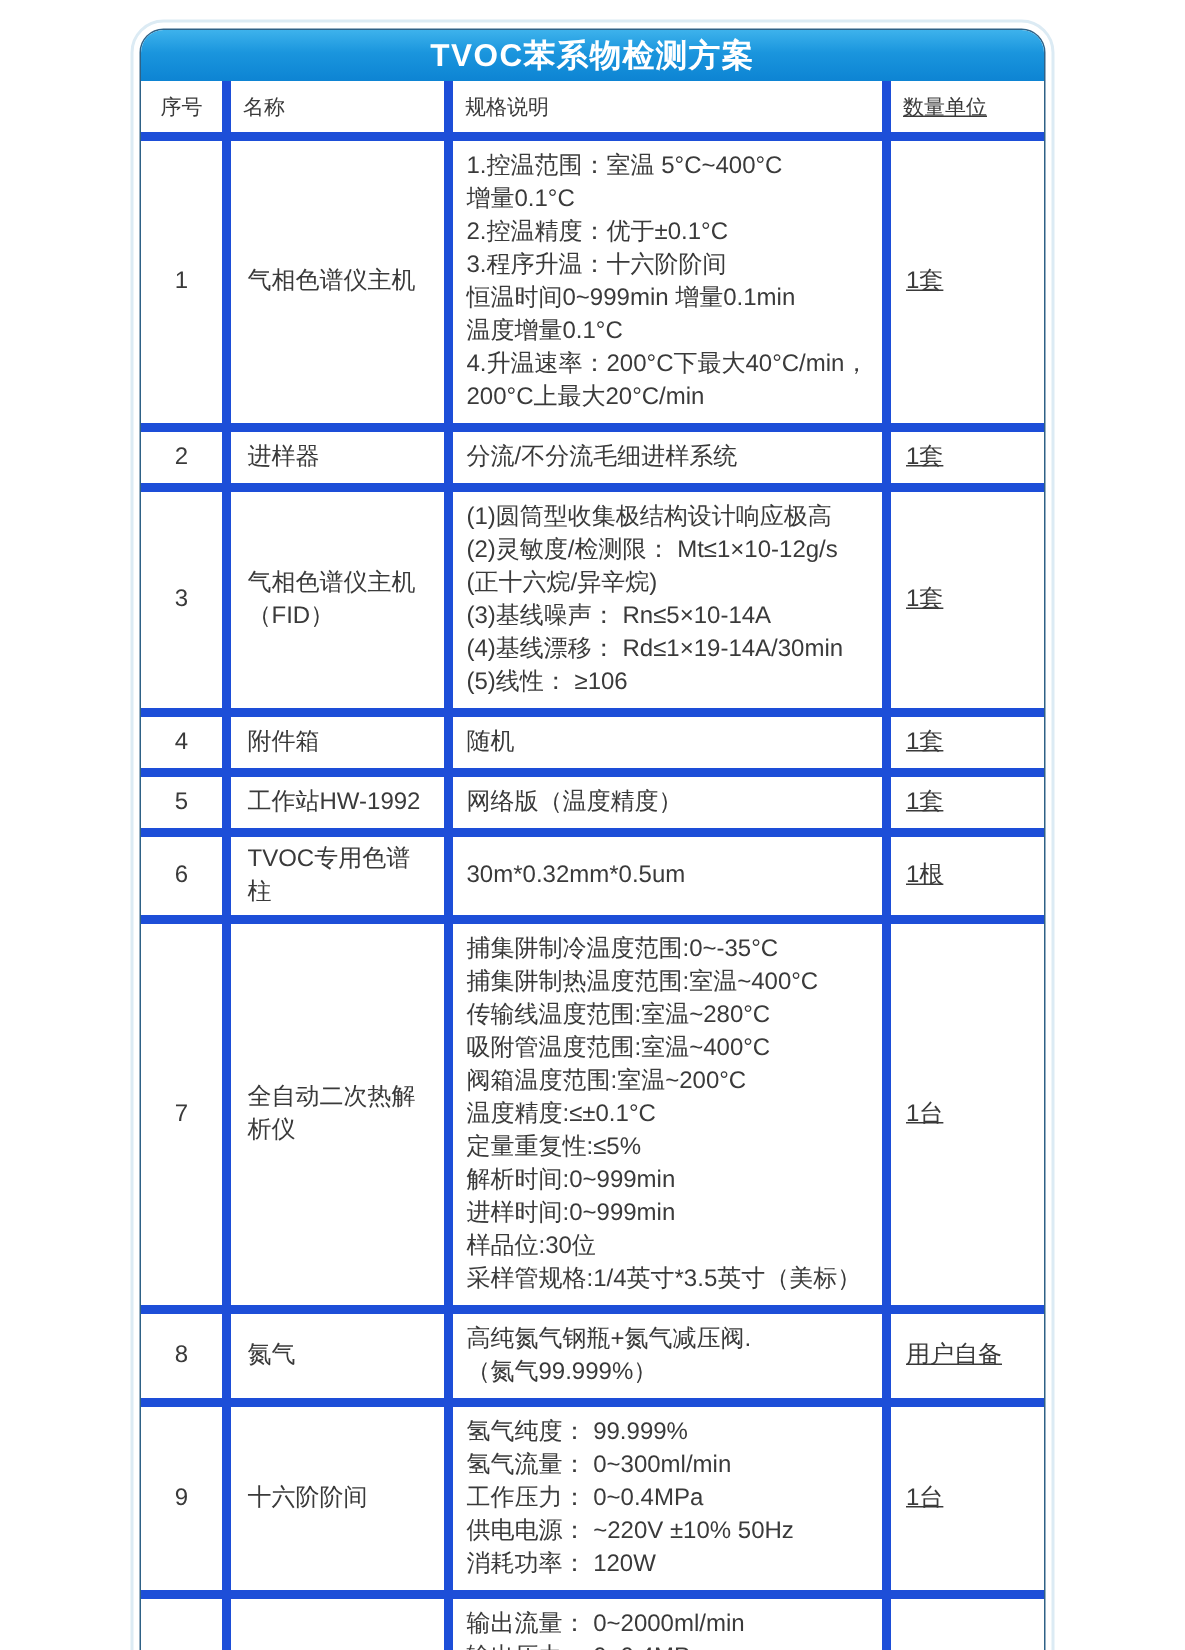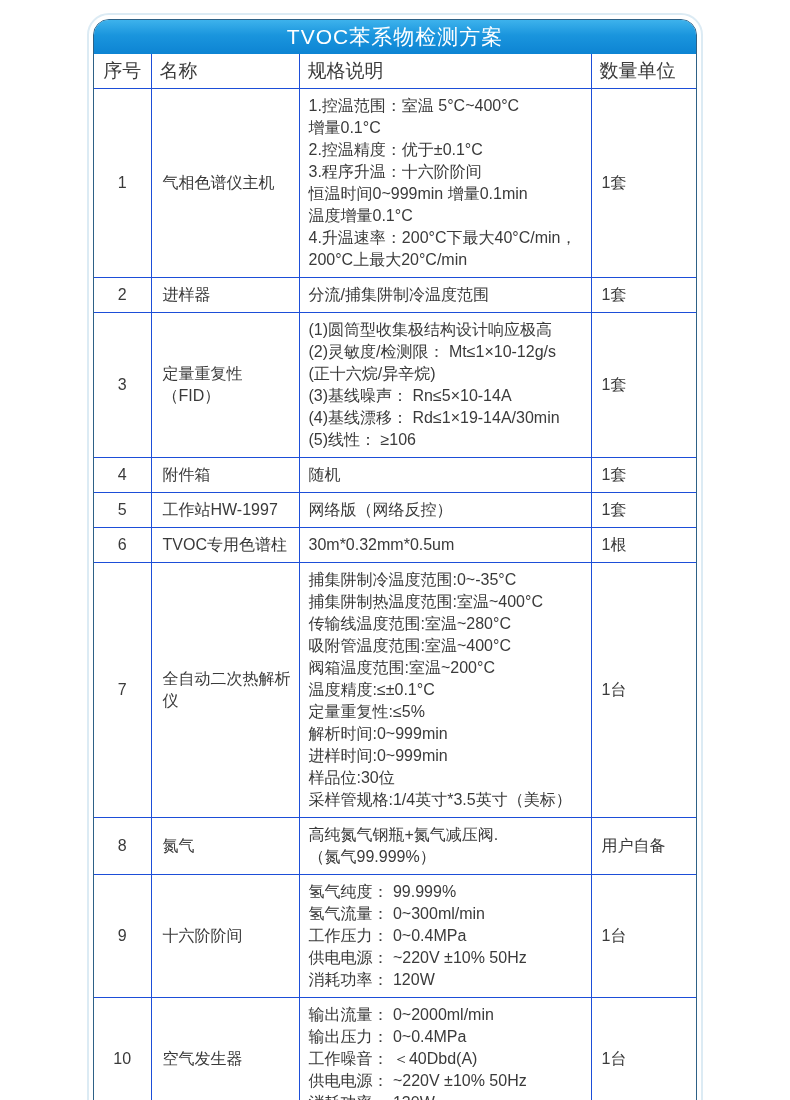--- a/index.html
+++ b/index.html
@@ -25,50 +25,50 @@
     border:1px solid #2e6186;
   }
   .title-bar{
     height:34px;
     background:linear-gradient(180deg,#3db2ec 0%,#1a95dd 45%,#0d84d3 100%);
     display:flex;align-items:center;justify-content:center;
   }
   .title-bar .title{
     color:#ffffff;
     font-size:21px;
-    font-weight:normal;
+    font-weight:bold;
     letter-spacing:1px;
   }
   table{
     border-collapse:collapse;
     width:100%;
     table-layout:fixed;
     font-size:16px;
     line-height:22px;
   }
   col.c-no{width:57px;}
   col.c-name{width:148px;}
   col.c-spec{width:292px;}
   col.c-qty{width:105px;}
   td,th{
-    border:1px solid #1d4ed8;
+    border:6px solid #1d4ed8;
     vertical-align:middle;
     font-weight:normal;
     color:#3a3a3a;
     padding:4px 8px;
   }
   
   tr td:first-child, tr th:first-child{border-left:none;}
-  tr td:last-child, tr th:last-child{border-right:none;}
+  tr td:last-child, tr th:last-child{border-right:none;text-decoration:underline;}
   tr:first-child th{border-top:none;}
   tr:last-child td{border-bottom:none;}
   th{
     text-align:left;
     height:26px;
-    font-size:19px;
+    font-size:14px;
   }
   th.no, td.no{text-align:center;padding:4px 2px;}
   td.name{padding-left:11px;}
   td.spec{
     white-space:pre-line;
     padding:6px 6px 6px 9px;
   }
   td.qty{padding-left:10px;}
   td.single{height:26px;}
 </style>
@@ -103,44 +103,44 @@
 3.程序升温：十六阶阶间
 恒温时间0~999min 增量0.1min
 温度增量0.1°C
 4.升温速率：200°C下最大40°C/min，
 200°C上最大20°C/min</td>
         <td class="qty">1套</td>
       </tr>
       <tr>
         <td class="no single">2</td>
         <td class="name">进样器</td>
-        <td class="spec">分流/捕集阱制冷温度范围</td>
+        <td class="spec">分流/不分流毛细进样系统</td>
         <td class="qty">1套</td>
       </tr>
       <tr>
         <td class="no">3</td>
-        <td class="name">定量重复性（FID）</td>
+        <td class="name">气相色谱仪主机（FID）</td>
         <td class="spec">(1)圆筒型收集极结构设计响应极高
 (2)灵敏度/检测限： Mt≤1×10-12g/s
 (正十六烷/异辛烷)
 (3)基线噪声： Rn≤5×10-14A
 (4)基线漂移： Rd≤1×19-14A/30min
 (5)线性： ≥106</td>
         <td class="qty">1套</td>
       </tr>
       <tr>
         <td class="no single">4</td>
         <td class="name">附件箱</td>
         <td class="spec">随机</td>
         <td class="qty">1套</td>
       </tr>
       <tr>
         <td class="no single">5</td>
-        <td class="name">工作站HW-1997</td>
-        <td class="spec">网络版（网络反控）</td>
+        <td class="name">工作站HW-1992</td>
+        <td class="spec">网络版（温度精度）</td>
         <td class="qty">1套</td>
       </tr>
       <tr>
         <td class="no single">6</td>
         <td class="name">TVOC专用色谱柱</td>
         <td class="spec">30m*0.32mm*0.5um</td>
         <td class="qty">1根</td>
       </tr>
       <tr>
         <td class="no">7</td>

